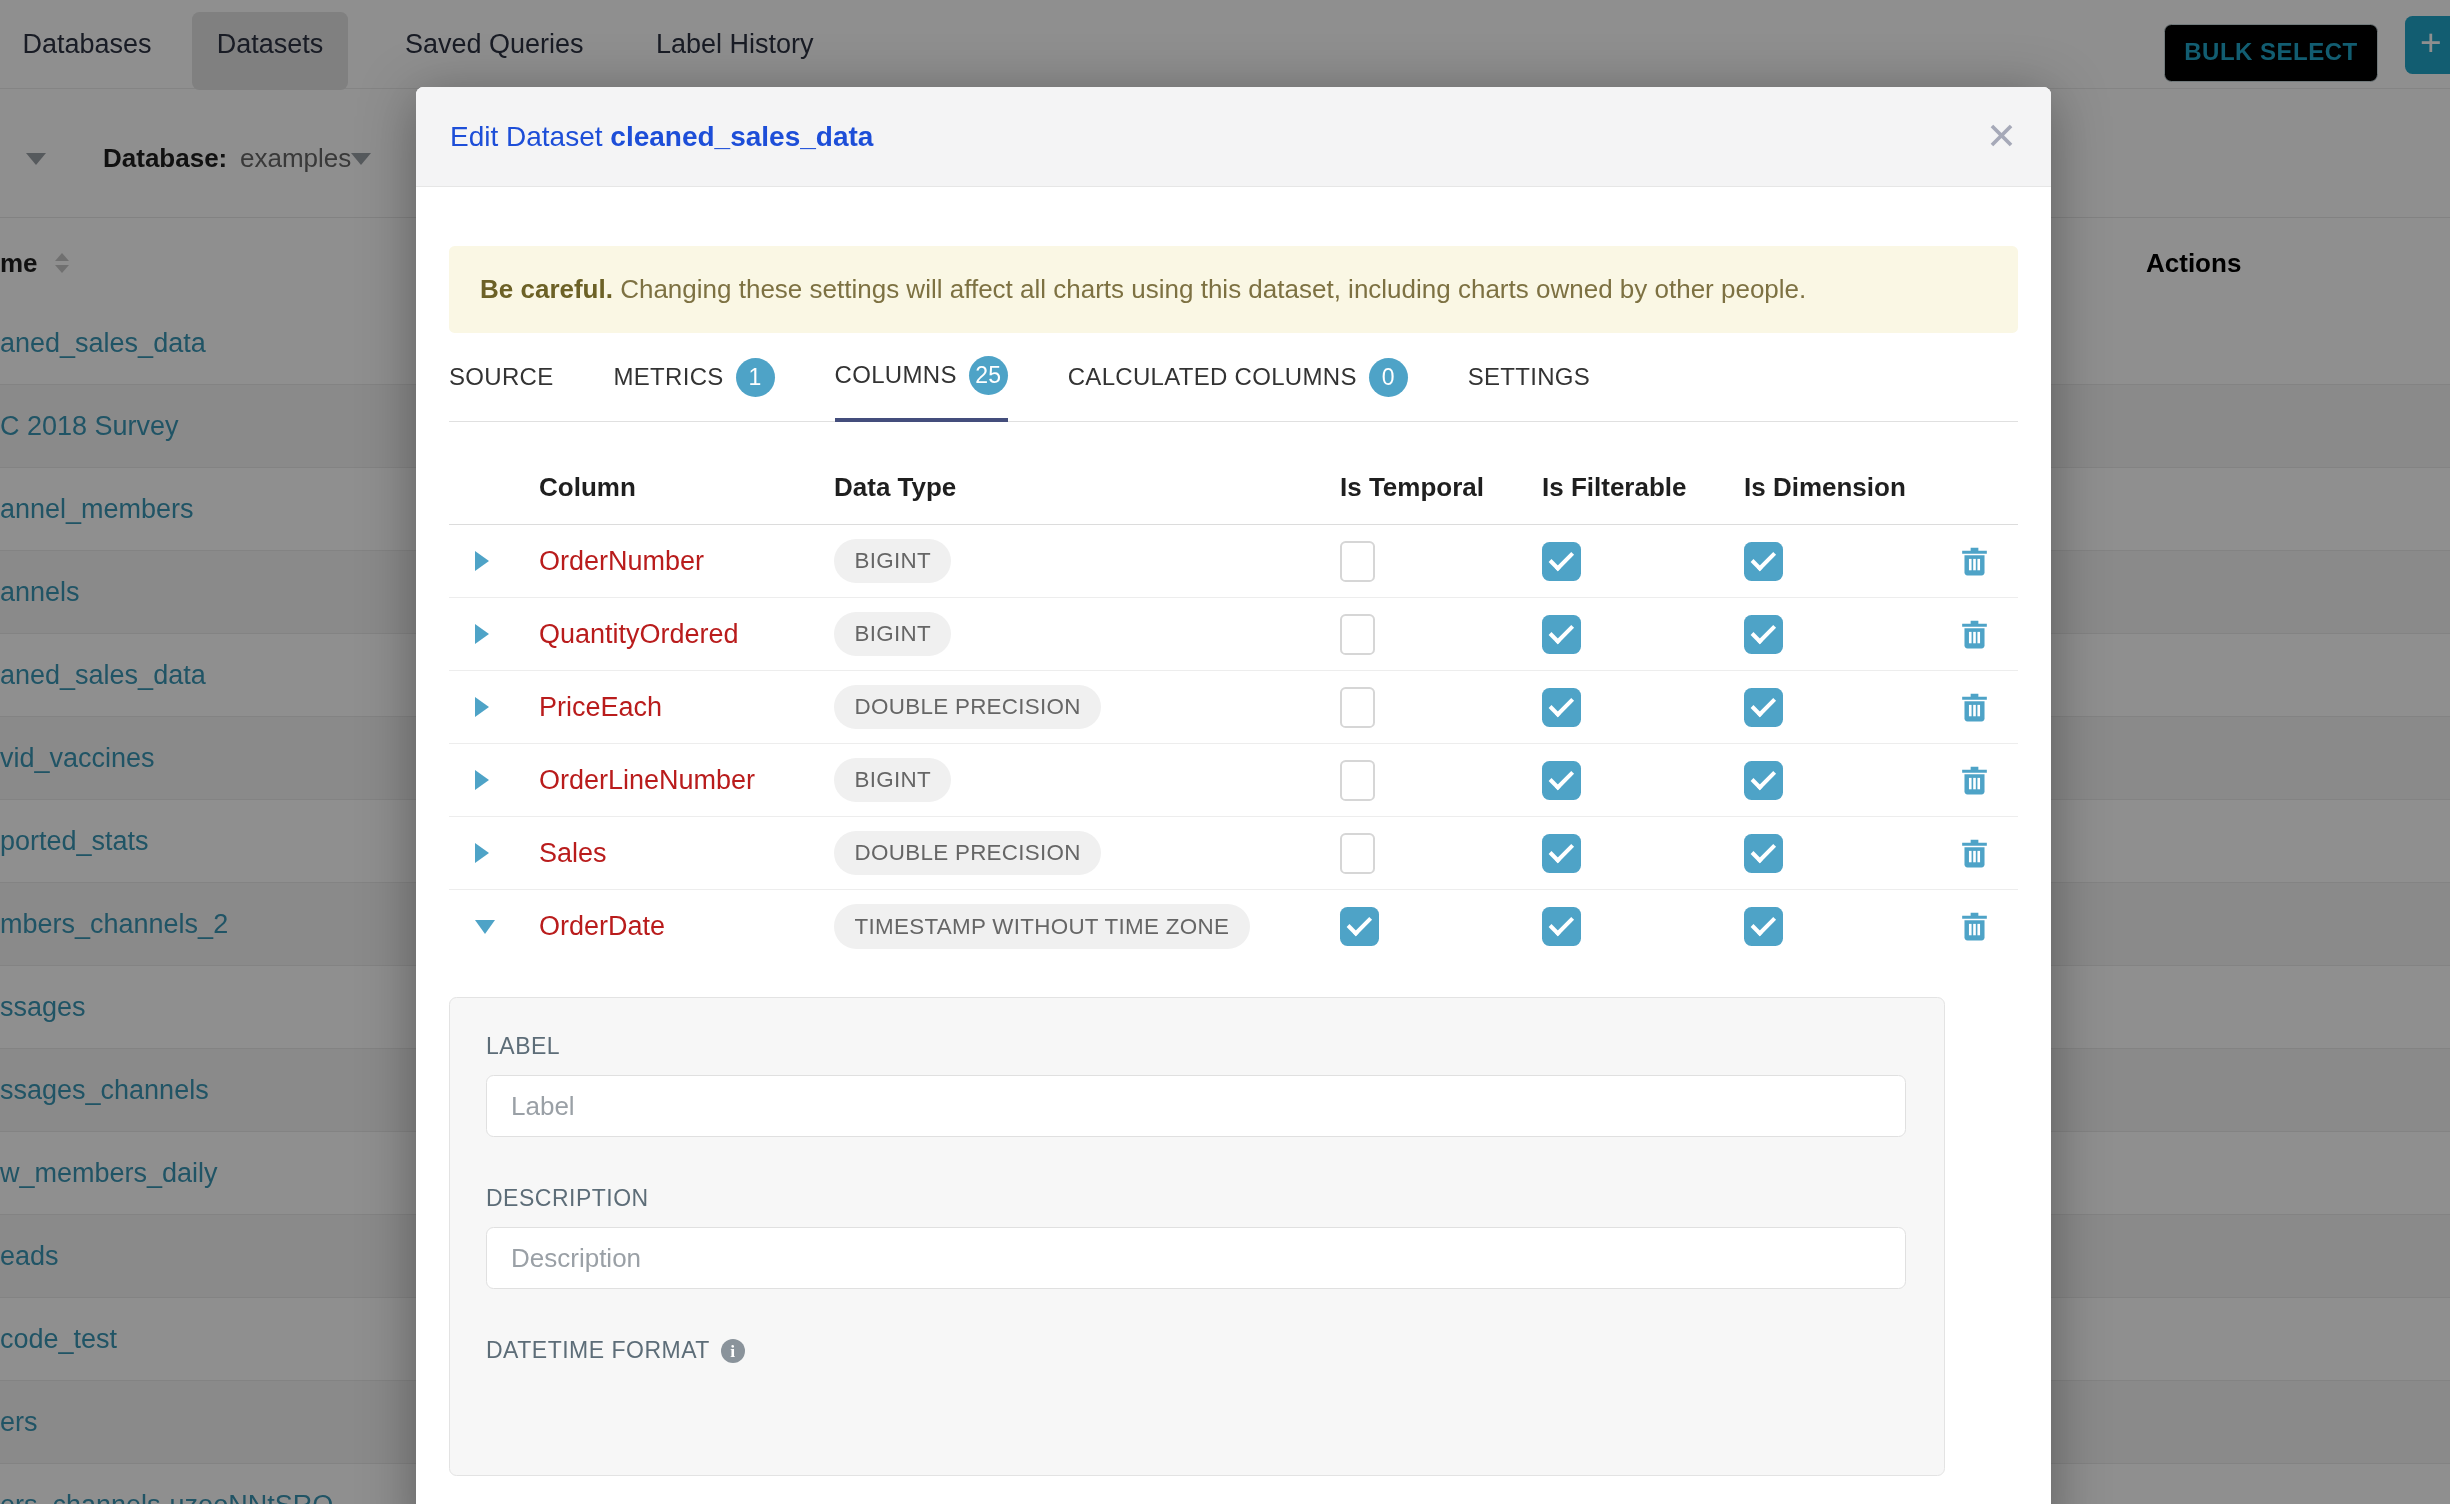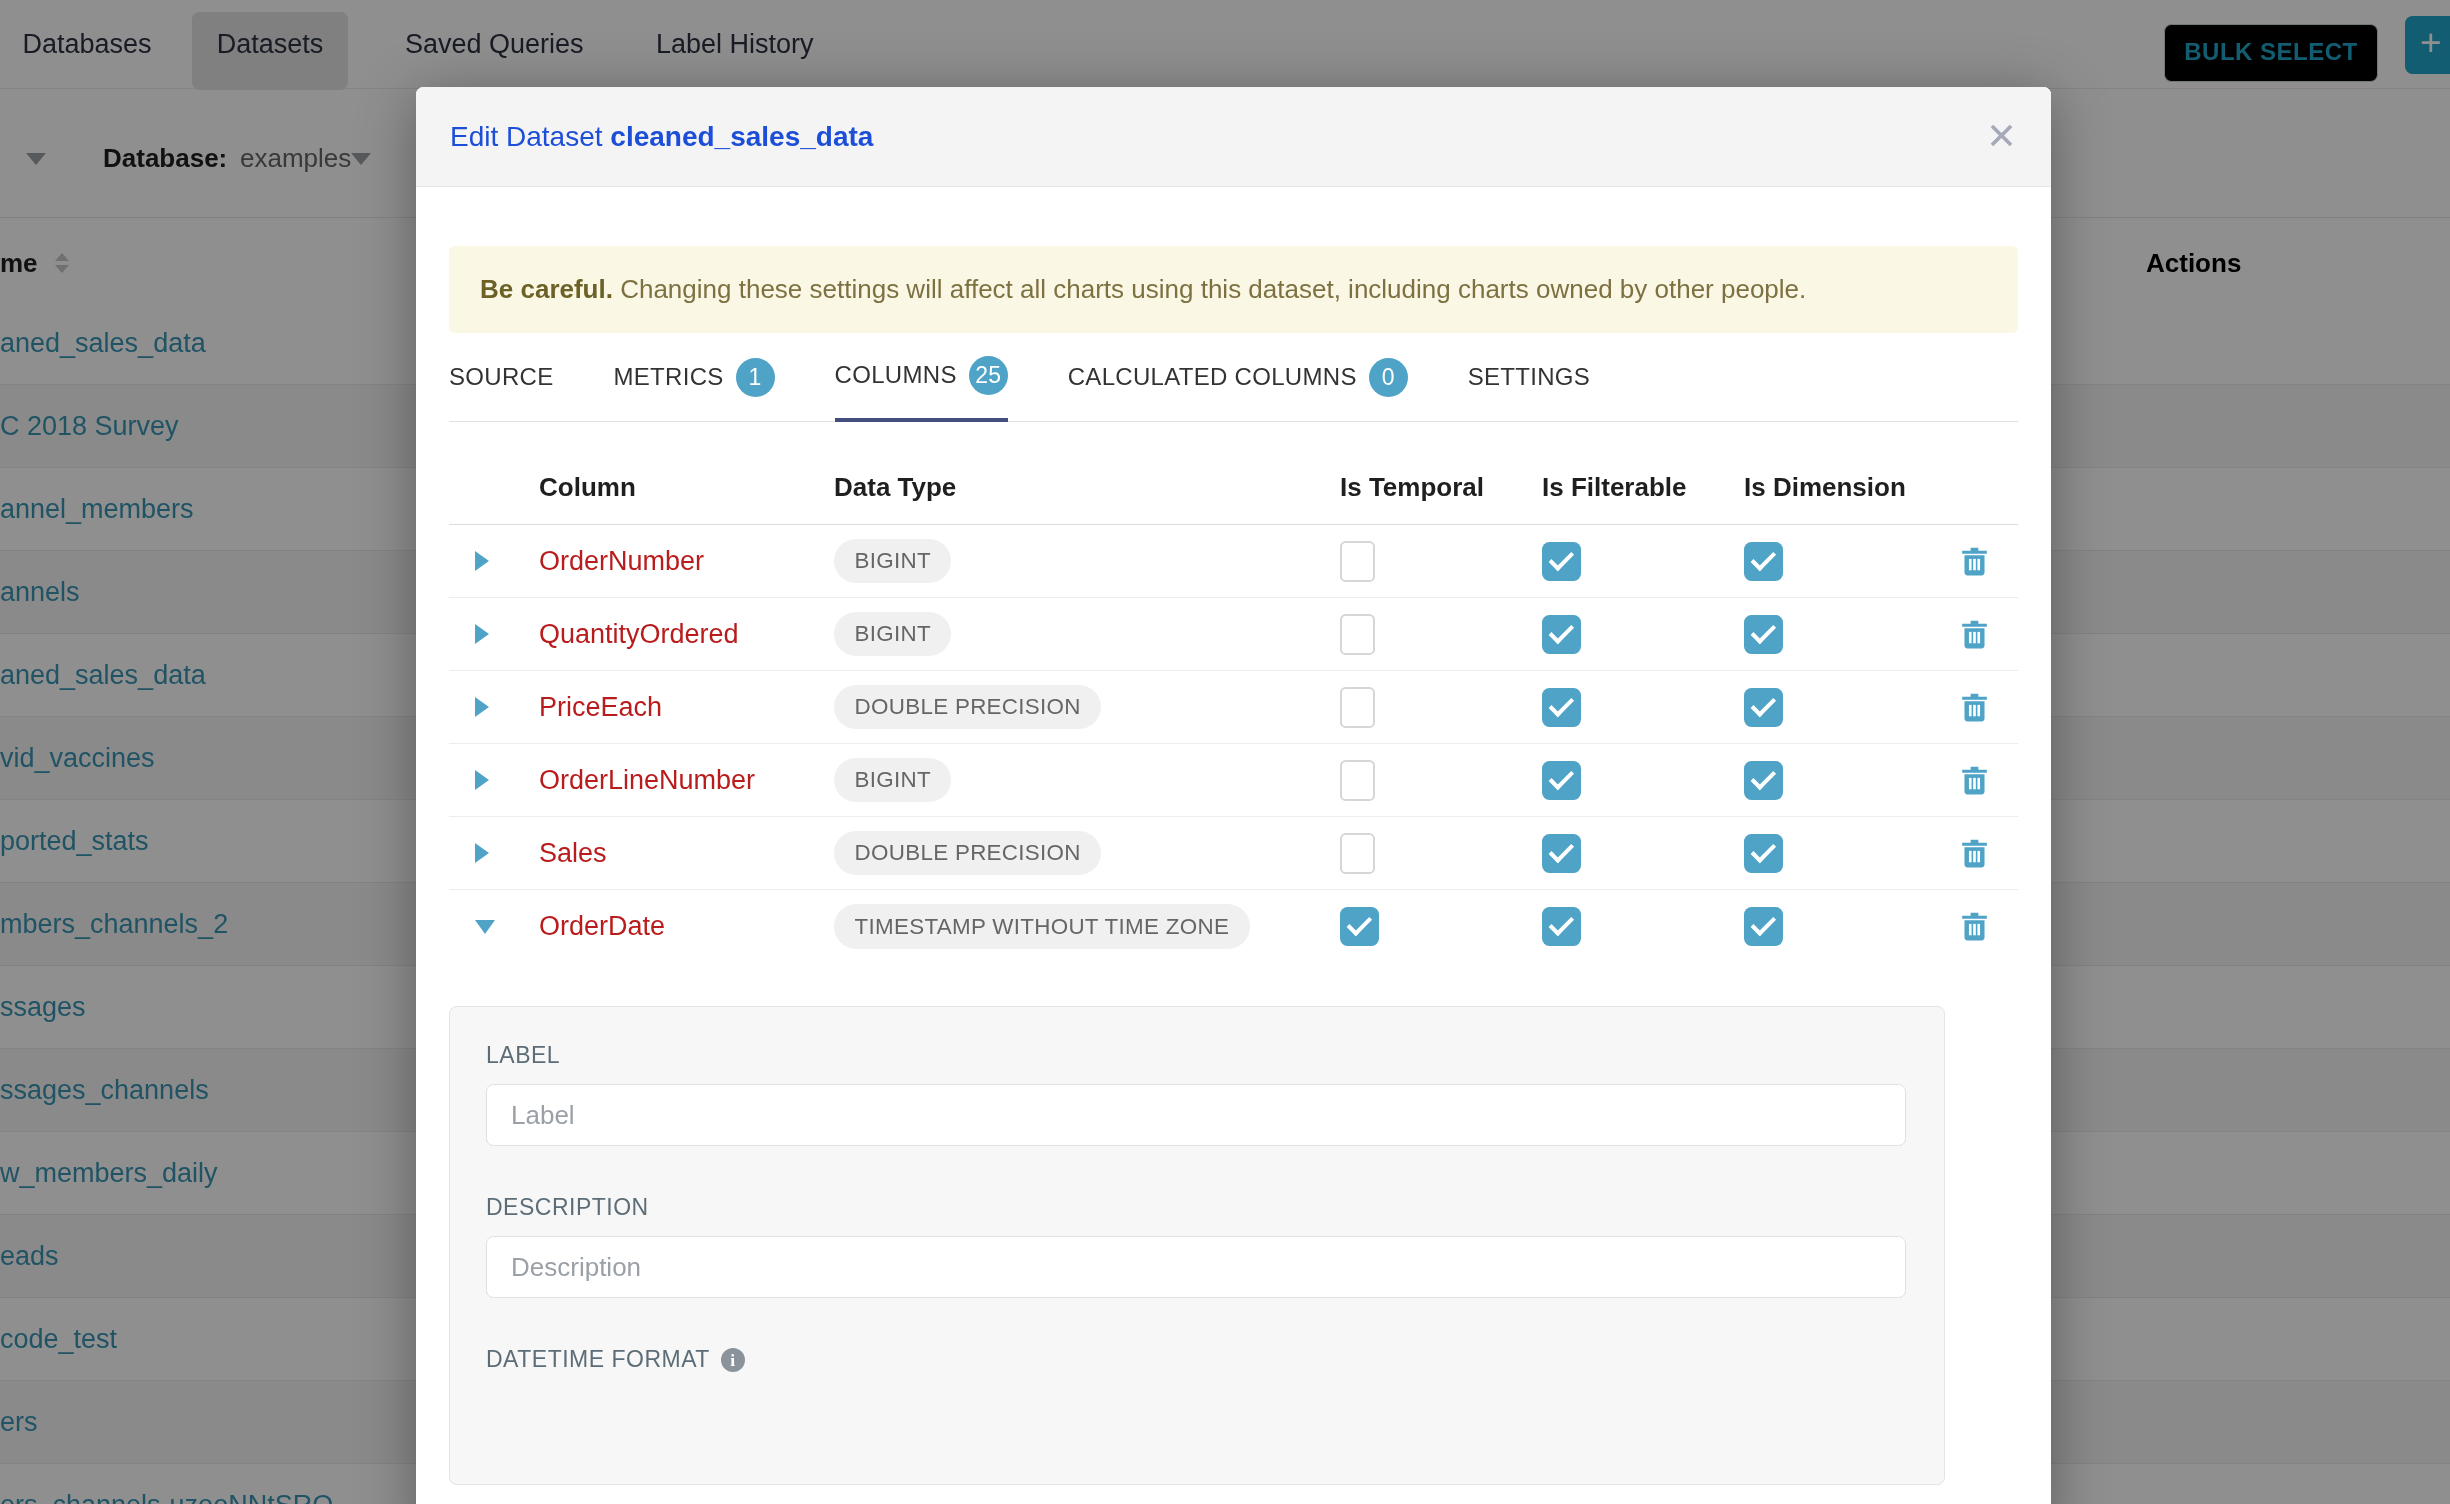--- a/index.html
+++ b/index.html
@@ -144,21 +144,21 @@
     content: ""; width: 18.6px; height: 9.3px; margin-bottom: 5.6px;
     border-left: 4.7px solid #fff; border-bottom: 4.7px solid #fff;
     transform: rotate(-45deg);
   }
   .checkbox.unchecked { background: #fff; border: 2.8px solid #d6d6d6; border-radius: 5.6px; width: 35px; height: 41px; }
 
   .trash-cell { display: flex; justify-content: center; }
   .trash-btn { cursor: pointer; width: 37px; height: 41px; }
 
   .detail-panel {
-    margin-top: 43px; width: 1496px; height: 479px;
+    margin-top: 34px; width: 1496px; height: 479px;
     background: #f7f7f7; border: 0.9px solid #e3e3e3; border-radius: 7.5px;
     padding: 35px 41px 0 36px;
   }
   .field-label {
     font-size: 23px; font-weight: 500; letter-spacing: 0.5px; color: #5d6d78;
     display: flex; align-items: center; gap: 11.2px;
   }
   .field-input {
     margin-top: 15px; width: 1420px; height: 62px; background: #fff;
     border: 0.9px solid #e0e0e0; border-radius: 7.5px; font-size: 26px;

